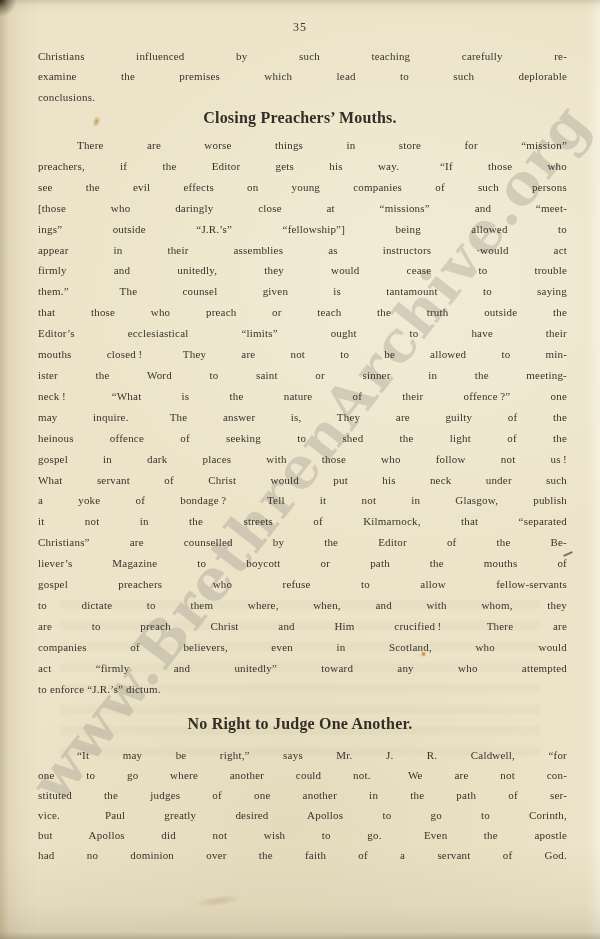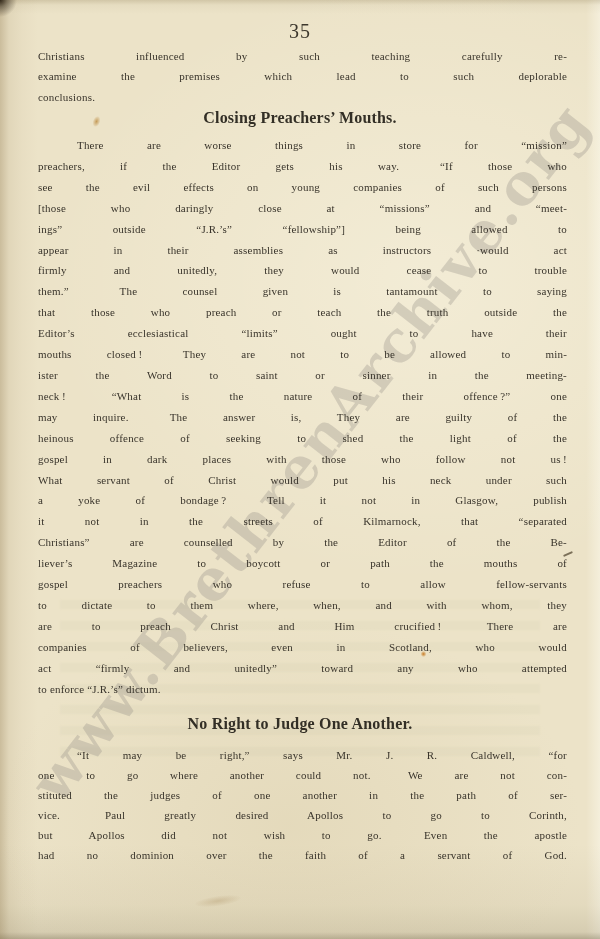--- a/index.html
+++ b/index.html
@@ -25,21 +25,21 @@
     position:absolute;left:310px;top:452px;
     transform:translate(-50%,-50%) rotate(-52deg);
     white-space:nowrap;
     font-family:"DejaVu Serif","Liberation Serif",serif;
     font-weight:bold;font-size:57px;letter-spacing:2px;
     color:rgba(152,148,139,0.34);
     pointer-events:none;
   }
   .pagenum{
     position:absolute;left:0;top:20px;width:100%;
-    text-align:center;font-size:20px;letter-spacing:1px;color:#3c372d;
+    text-align:center;font-size:12px;letter-spacing:1px;color:#3c372d;
   }
   .textcol{position:absolute;left:38px;right:33px;}
   .line{
     font-size:11px;letter-spacing:0.2px;
     text-align:justify;text-align-last:justify;
     white-space:normal;
   }
   .intro{top:46px;line-height:20.3px;}
   .para1{top:135px;line-height:20.9px;}
   .para2{top:745px;line-height:20.0px;}

